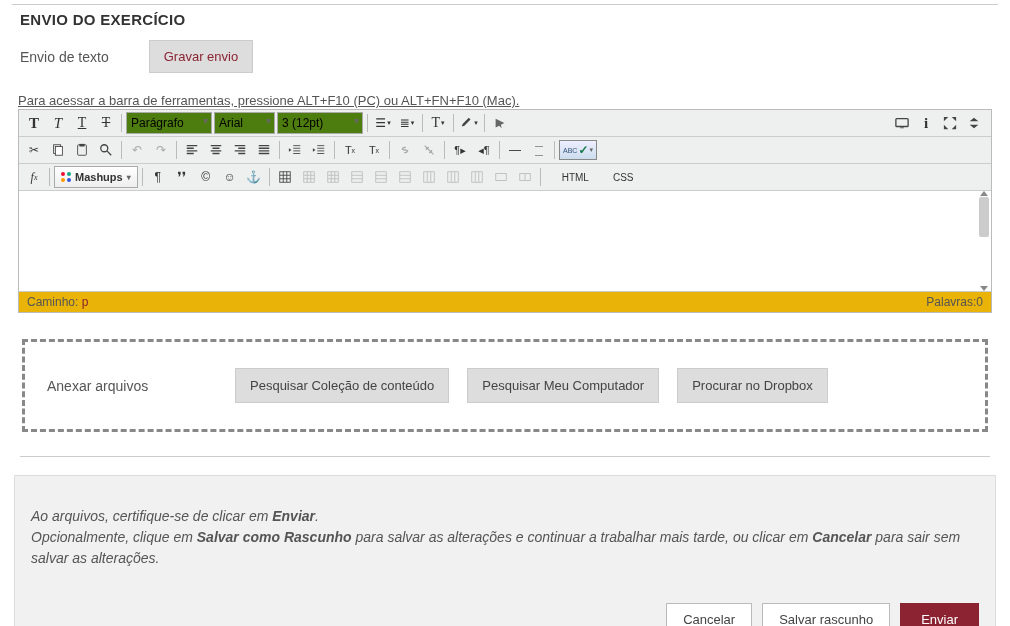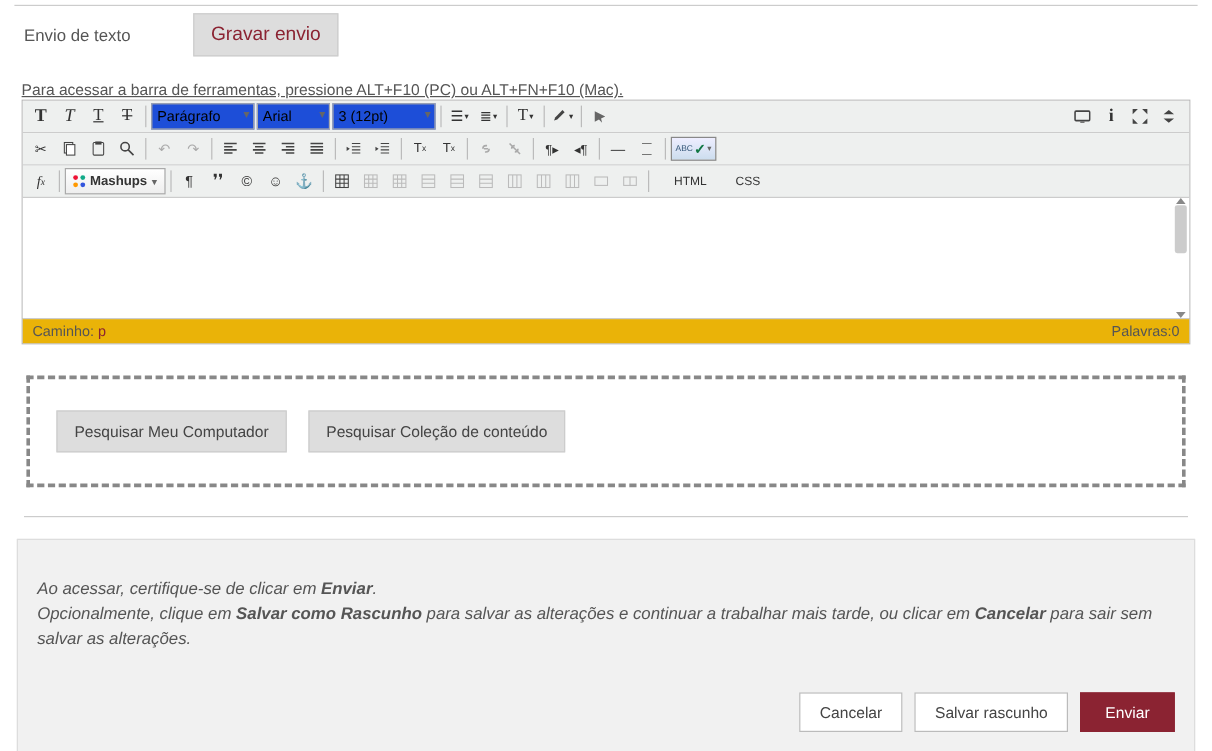--- a/index.html
+++ b/index.html
@@ -1,31 +1,31 @@
 <!DOCTYPE html>
 <html><head>
 <meta charset="utf-8">
 <style>
   * { box-sizing: border-box; }
   body { margin:0; padding:0; font-family: Arial, sans-serif; color:#555; background:#fff; width:1010px; }
   .container { padding:4px 12px 10px 12px; }
   .topline { border-top:1px solid #ccc; margin-bottom:6px;}
   h2.section { font-size:15px; font-weight:bold; color:#333; margin:6px 0 12px 8px; letter-spacing:.3px;}
-  .row1 { display:flex; align-items:center; gap:52px; padding:0 0 6px 8px;}
+  .row1 { display:flex; align-items:center; gap:40px; padding:0 0 6px 8px;}
   .label { font-size:14px; color:#555; }
-  .btn-gray { background:#ddd; border:1px solid #ccc; padding:8px 14px; font-size:16px; color:#333; cursor:pointer;}
+  .btn-gray { background:#ddd; border:1px solid #ccc; padding:8px 14px; font-size:13px; color:#333; cursor:pointer;}
   .btn-gray.red-text { color:#8b2332; }
   .hint { font-size:13px; color:#555; margin:14px 0 1px 6px;text-decoration:underline;}
   .editor { border:1px solid #bbb; margin:0 6px; }
   .toolbar { background:#eef0ef; border-bottom:1px solid #ccc; padding:2px 4px; display:flex; flex-wrap:wrap; align-items:center; gap:2px; position:relative;}
   .tb-btn { width:22px; height:22px; display:flex; align-items:center; justify-content:center; font-size:12px; color:#333; border:1px solid transparent; cursor:pointer; background:transparent;}
   .tb-btn.dim { color:#aaa; }
   .tb-btn.wide { width:auto; padding:0 4px;margin-left:12px; }
   .tb-sep { width:1px; height:18px; background:#bbb; margin:0 2px;}
-  .tb-select { height:22px; font-size:12px; border:1px solid #aaa; background:#1d4ed8; padding:0 18px 0 4px; appearance:none; position:relative;}
+  .tb-select { height:22px; font-size:12px; border:1px solid #aaa; background:#4d7c0f; padding:0 18px 0 4px; appearance:none; position:relative;}
   .sel-wrap{ position:relative; display:inline-block;}
   .sel-wrap::after{ content:"▾"; position:absolute; right:4px; top:3px; font-size:10px; color:#666; pointer-events:none;}
   .tb-right { position:absolute; right:6px; top:2px; display:flex; gap:2px; }
   .tb-btn svg { width:14px; height:14px; fill:#444; }
   .mash { display:flex; align-items:center; gap:4px; border:1px solid #aaa; height:22px; padding:0 6px; font-size:11px; font-weight:bold; color:#333; background:linear-gradient(#fff,#eee);}
   .mash .dots { display:grid; grid-template-columns:repeat(2,4px); gap:2px;}
   .mash .dots span { width:4px; height:4px; border-radius:50%;}
   .d1{background:#e13;} .d2{background:#1a8;} .d3{background:#f90;} .d4{background:#35d;}
   .spellbox { border:1px solid #888; background:linear-gradient(#eef,#cde); padding:1px 3px; display:flex; align-items:center; gap:1px; height:20px;}
   .textarea { height:100px; background:#fff; position:relative;}
@@ -46,20 +46,21 @@
   .btn-outline { background:#fff; border:1px solid #bbb; padding:8px 16px; font-size:13px; color:#444; cursor:pointer;}
   .btn-primary { background:#8b2332; border:1px solid #8b2332; padding:8px 20px; font-size:13px; color:#fff; cursor:pointer;}
   .txt-small { font-size:10px; }
   .il { font-family: "Times New Roman", serif;}
 </style>
 </head>
 <body>
 
 <div class="container">
   <div class="topline"></div>
+  <h2 class="section">ENVIO DO EXERCÍCIO</h2>
 
   <div class="row1">
     <span class="label">Envio de texto</span>
     <button class="btn-gray red-text">Gravar envio</button>
   </div>
 
   <div class="hint">Para acessar a barra de ferramentas, pressione ALT+F10 (PC) ou ALT+FN+F10 (Mac).</div>
 
   <div class="editor">
 
@@ -293,29 +294,31 @@
       <div class="tri-down"></div>
     </div>
 
     <div class="status">
       <span class="path"><span>Caminho: </span><a href="#">p</a></span>
       <span><span>Palavras:</span><span>0</span></span>
     </div>
   </div>
 
   <div class="attach-box">
+    <span class="attach-label">Anexar arquivos</span>
+    <button class="btn-flat">Pesquisar Coleção de conteúdo</button>
     <button class="btn-flat">Pesquisar Meu Computador</button>
-    <button class="btn-flat">Pesquisar Coleção de conteúdo</button>
+    <button class="btn-flat">Procurar no Dropbox</button>
   </div>
 
   <hr class="divider">
 
   <div class="footer-box">
     <div class="footer-text">
-      <span>Ao acessar, certifique-se de clicar em </span><b>Enviar</b><span>.</span><br>
+      <span>Ao arquivos, certifique-se de clicar em </span><b>Enviar</b><span>.</span><br>
       <span>Opcionalmente, clique em </span><b>Salvar como Rascunho</b><span> para salvar as alterações e continuar a trabalhar mais tarde, ou clicar em </span><b>Cancelar</b><span> para sair sem salvar as alterações.</span>
     </div>
     <div class="footer-buttons">
       <button class="btn-outline">Cancelar</button>
       <button class="btn-outline">Salvar rascunho</button>
       <button class="btn-primary">Enviar</button>
     </div>
   </div>
 </div>
 

